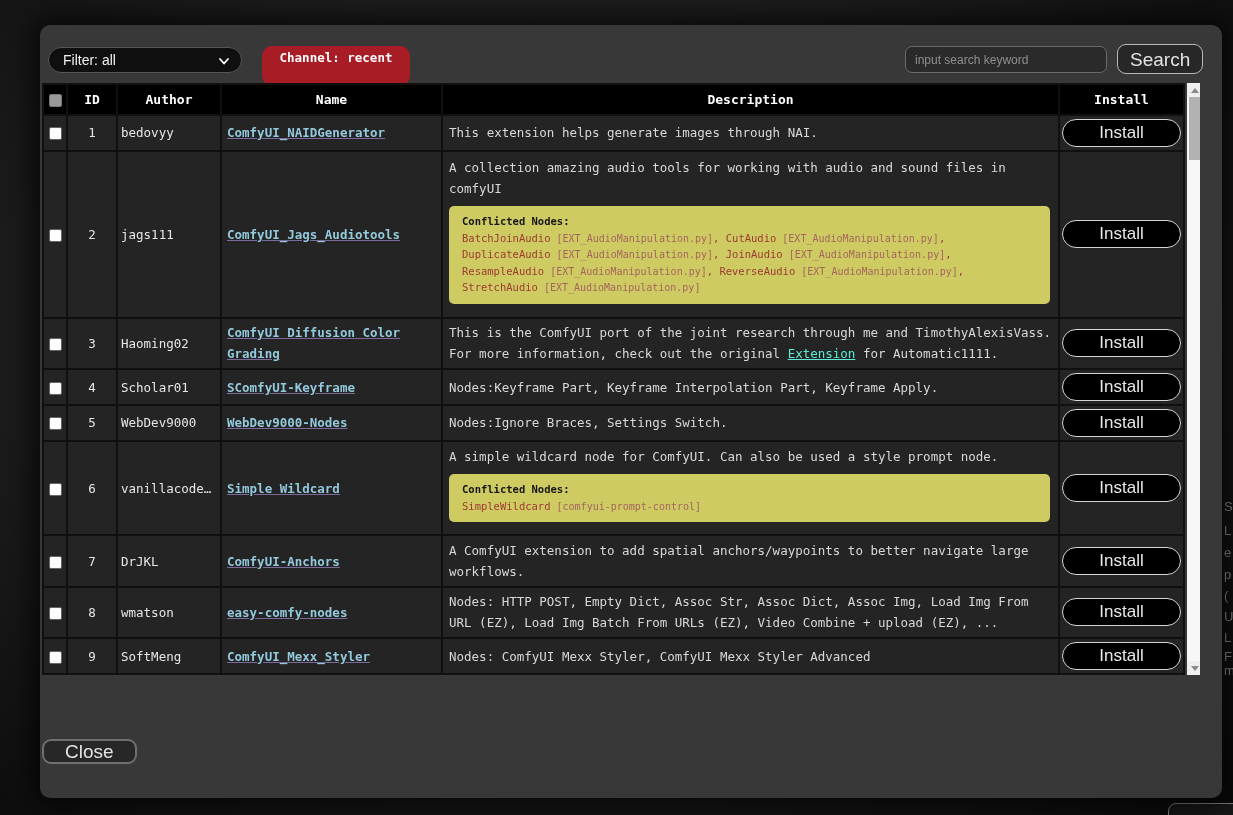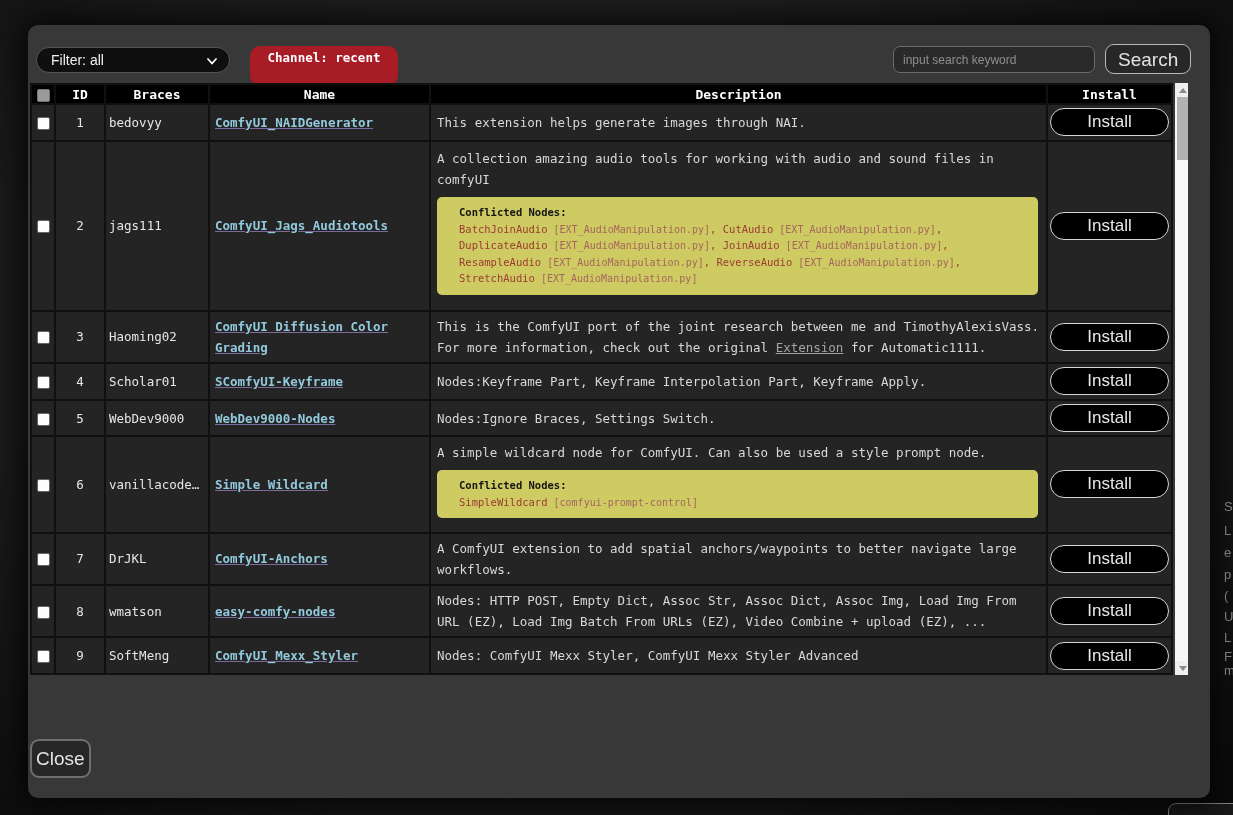--- a/index.html
+++ b/index.html
@@ -6,21 +6,21 @@
   html,body { width:1233px; height:815px; overflow:hidden; }
   body { font-family: "Liberation Sans", sans-serif; background:#0e0e0e; }
 
   .stage {
     position:relative; width:1233px; height:815px;
     background: radial-gradient(ellipse at 45% 40%, #2e2e2e 0%, #1b1b1b 60%, #0a0a0a 100%);
     overflow:hidden;
   }
 
   .dialog {
-    position:absolute; left:28px; top:25px; width:1182px; height:773px;
+    position:absolute; left:40px; top:25px; width:1182px; height:773px;
     background:#383838; border-radius:10px;
     box-shadow: 0 0 30px 8px rgba(0,0,0,0.75);
   }
 
   
   .filter-select {
     position:absolute; left:8px; top:22px; width:194px; height:26px;
     background:#0f0f0f; border:1px solid #555; border-radius:13px;
     color:#f0f0f0; font-size:14px; line-height:24px; padding:0 28px 0 14px;
     cursor:pointer; white-space:nowrap;
@@ -54,21 +54,21 @@
     display:flex; align-items:stretch; overflow:hidden;
   }
   table.grid {
     width:1141px; height:592px; border-collapse:collapse; table-layout:fixed;
     background:#0d0d0d;
     font-family:"DejaVu Sans Mono", monospace;
   }
   table.grid th, table.grid td { border:2px solid #101010; }
   table.grid th {
     background:#000; color:#fff; font-size:13px; font-weight:bold;
-    height:20px; text-align:center;
+    height:31px; text-align:center;
   }
   table.grid td { background:#242424; vertical-align:middle; }
   tbody tr { height:35px; }
 
   col.c-check { width:24px; } col.c-id { width:50px; } col.c-author { width:104px; }
   col.c-name { width:221px; } col.c-desc { width:617px; } col.c-install { width:125px; }
 
   td.cell-check { text-align:center; }
   input[type=checkbox] {
     appearance:none; -webkit-appearance:none; width:13px; height:13px;
@@ -81,25 +81,25 @@
   td.cell-author {
     color:#e6e6e6; font-size:12.5px; padding:0 3px;
     white-space:nowrap; overflow:hidden; text-overflow:ellipsis; max-width:104px;
   }
   td.cell-name { padding:2px 5px; font-size:12.5px; line-height:21px; }
   .name-link {
     color:var(--link,#93c9dc); font-weight:bold; cursor:pointer;
     text-decoration:underline; text-decoration-color:#7b6a9b;
   }
   td.cell-desc { padding:3px 6px; color:#d8d8d8; font-size:12.5px; line-height:21px;margin-top:40px; }
-  .ext-link { color:#a3a3a3; text-decoration:underline; cursor:pointer; }
+  .ext-link { color:#5eead4; text-decoration:underline; cursor:pointer; }
 
   .conflict {
     background:var(--conflict-bg,#cfcb63); border-radius:5px;
-    margin:7px 2px 8px 0; padding:8px 22px; line-height:15.5px;
+    margin:7px 2px 8px 0; padding:8px 13px; line-height:15.5px;
   }
   .conflict .c-title { color:#161616; font-weight:bold; font-size:10.5px; }
   .conflict .c-node { color:var(--conflict-node,#9d3a32); font-weight:normal; font-size:10.5px; }
   .conflict .c-ref { color:#a5655d; font-size:10px; }
   .conflict .c-sep { color:var(--conflict-node,#9d3a32); font-size:10.5px; }
 
   td.cell-install { text-align:center; }
   .install-btn {
     width:119px; height:28px; background:#000; color:#e8e8e8;
     border:1px solid #d6d6d6; border-radius:14px; font-size:17px;
@@ -111,21 +111,21 @@
   .sb-btn { position:absolute; left:0; width:15px; height:14px; background:#efefef; cursor:pointer; }
   .sb-btn.up { top:0; } .sb-btn.down { bottom:0; }
   .tri-up { position:absolute; left:3.5px; top:4.5px; width:0; height:0;
     border-left:4px solid transparent; border-right:4px solid transparent; border-bottom:5px solid #8a8a8a; }
   .tri-down { position:absolute; left:3.5px; top:5px; width:0; height:0;
     border-left:4px solid transparent; border-right:4px solid transparent; border-top:5px solid #8a8a8a; }
   .sb-thumb { position:absolute; left:2px; top:14px; width:11px; height:63px; background:#b2b2b2; cursor:grab; }
 
   
   .close-btn {
-    position:absolute; left:2px; top:714px; height:39px; padding:0 4px;
+    position:absolute; left:2px; top:714px; height:25px; padding:0 21px;
     background:#272727; border:2px solid #6f6f6f; border-radius:9px;
     color:#e3e3e3; font-size:19px; cursor:pointer;
     font-family:"Liberation Sans", sans-serif;
   }
 
   
   .bg-strip { position:absolute; left:1223px; top:440px; width:10px; height:330px;
     color:#9a9a9a; font-size:13px; line-height:1; overflow:hidden; }
   .bg-strip span { position:absolute; left:1px; }
   .bg-partial-btn {
@@ -174,21 +174,21 @@
           <col class="c-name">
             <col class="c-desc">
             <col class="c-install">
         </colgroup>
         <thead>
           <tr>
             <th>
               <input type="checkbox" class="hdr-check" style="">
             </th>
             <th>ID</th>
-            <th>Braces</th>
+            <th>Author</th>
             <th>Name</th>
             <th>Description</th>
             <th>Install</th>
           </tr>
         </thead>
         <tbody>
             <tr>
               <td class="cell-check"><input type="checkbox" style=""></td>
               <td class="cell-id">1</td>
               <td class="cell-author">bedovyy</td>
@@ -205,21 +205,21 @@
                   <div class="c-title">Conflicted Nodes:</div>
                   <div class="c-body"><span class="c-node">BatchJoinAudio</span><span class="c-ref"> [EXT_AudioManipulation.py]</span><span class="c-sep">, </span><span class="c-node">CutAudio</span><span class="c-ref"> [EXT_AudioManipulation.py]</span><span class="c-sep">, </span><span class="c-node">DuplicateAudio</span><span class="c-ref"> [EXT_AudioManipulation.py]</span><span class="c-sep">, </span><span class="c-node">JoinAudio</span><span class="c-ref"> [EXT_AudioManipulation.py]</span><span class="c-sep">, </span><span class="c-node">ResampleAudio</span><span class="c-ref"> [EXT_AudioManipulation.py]</span><span class="c-sep">, </span><span class="c-node">ReverseAudio</span><span class="c-ref"> [EXT_AudioManipulation.py]</span><span class="c-sep">, </span><span class="c-node">StretchAudio</span><span class="c-ref"> [EXT_AudioManipulation.py]</span></div>
                 </div></td>
               <td class="cell-install"><button class="install-btn">Install</button></td>
             </tr>
             <tr>
               <td class="cell-check"><input type="checkbox" style=""></td>
               <td class="cell-id">3</td>
               <td class="cell-author">Haoming02</td>
               <td class="cell-name"><a class="name-link">ComfyUI Diffusion Color Grading</a></td>
-              <td class="cell-desc"><span>This is the ComfyUI port of the joint research between me and TimothyAlexisVass. For more information, check out the original </span><span class="ext-link">Extension</span><span> for Automatic1111.</span></td>
+              <td class="cell-desc"><span>This is the ComfyUI port of the joint research through me and TimothyAlexisVass. For more information, check out the original </span><span class="ext-link">Extension</span><span> for Automatic1111.</span></td>
               <td class="cell-install"><button class="install-btn">Install</button></td>
             </tr>
             <tr>
               <td class="cell-check"><input type="checkbox" style=""></td>
               <td class="cell-id">4</td>
               <td class="cell-author">Scholar01</td>
               <td class="cell-name"><a class="name-link">SComfyUI-Keyframe</a></td>
               <td class="cell-desc"><span>Nodes:Keyframe Part, Keyframe Interpolation Part, Keyframe Apply.</span></td>
               <td class="cell-install"><button class="install-btn">Install</button></td>
             </tr>

